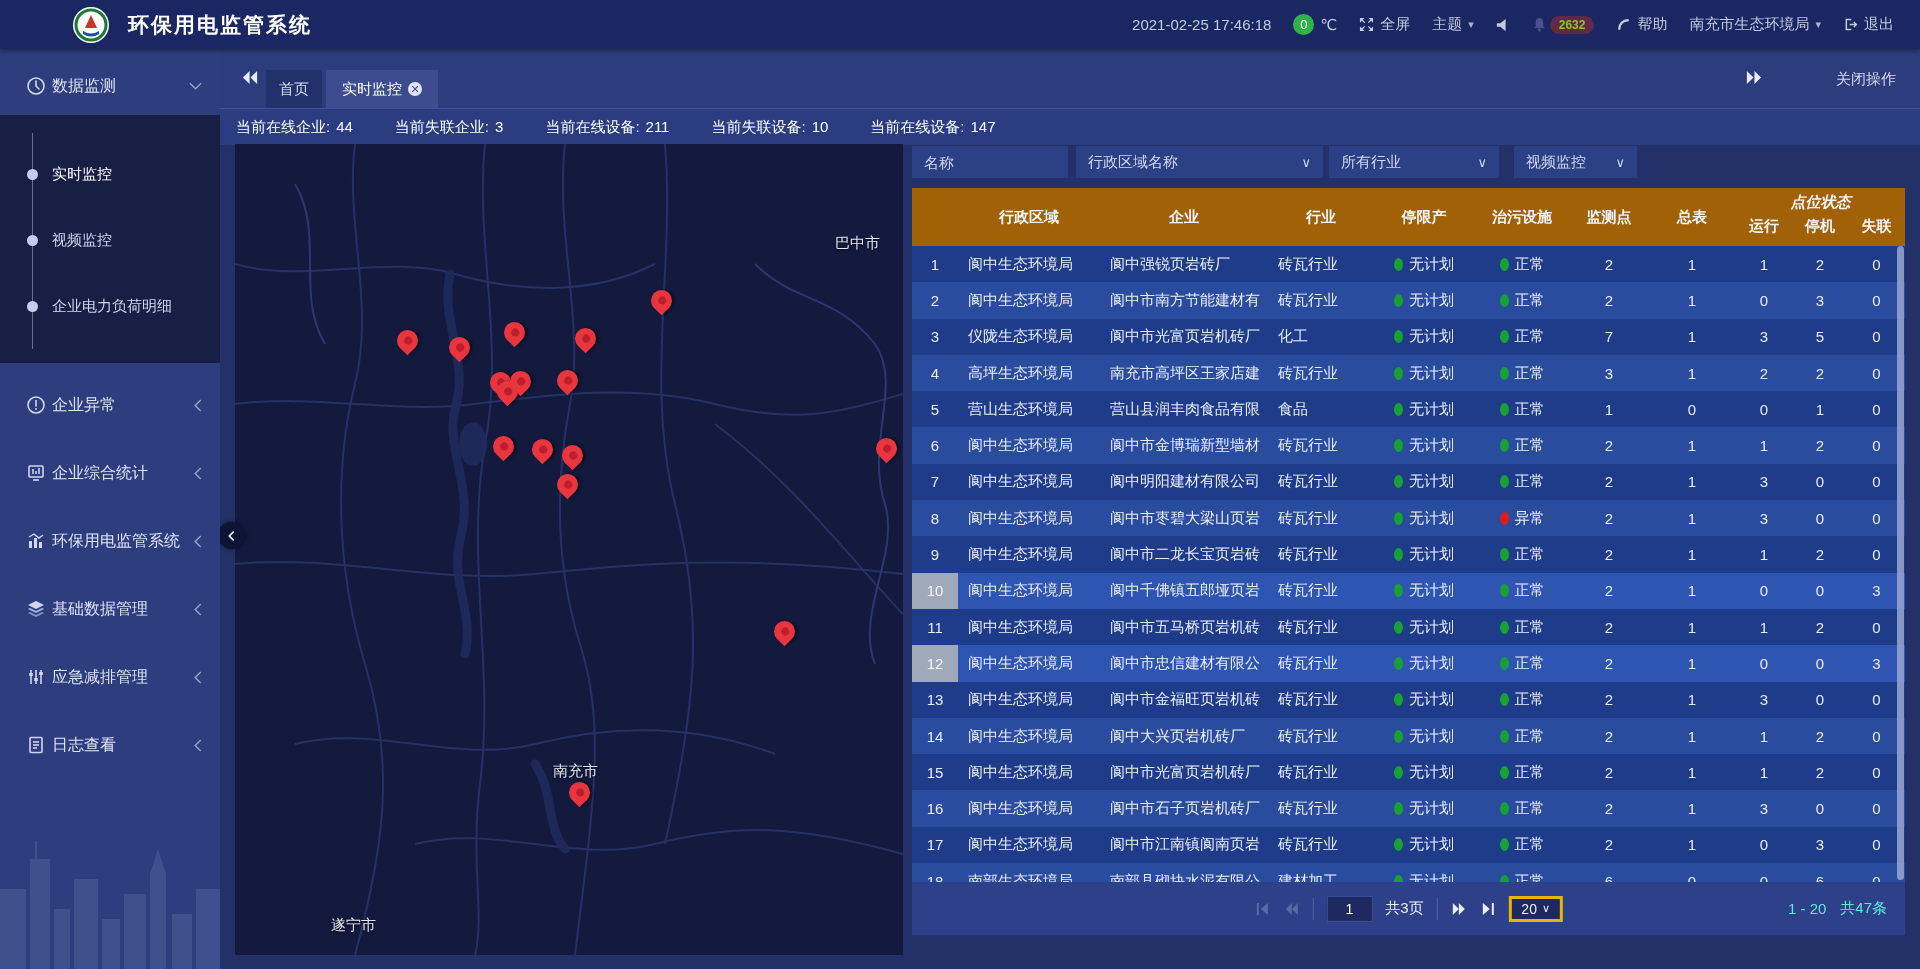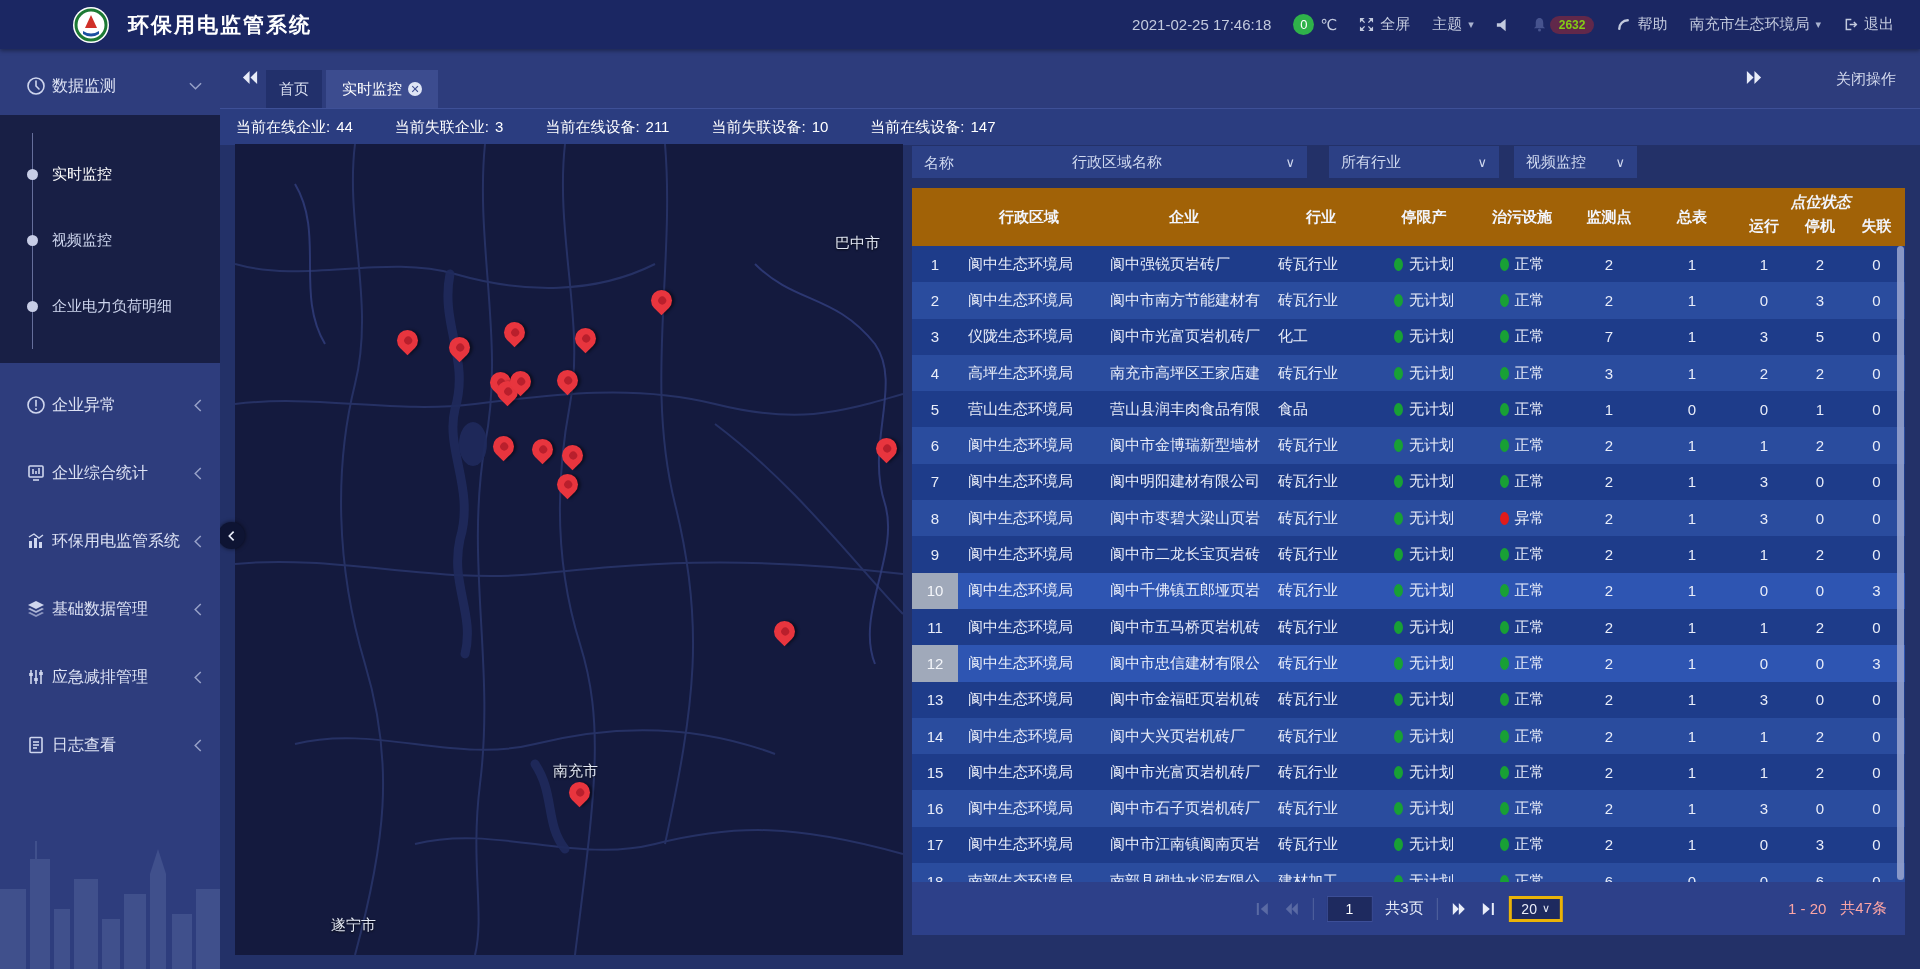--- a/index.html
+++ b/index.html
@@ -84,21 +84,21 @@
   
   .panel { position:absolute; left:912px; top:144px; width:993px; height:791px; }
   .filters { position:absolute; left:0; top:2px; width:100%; height:32px; }
   .fbox { position:absolute; top:0; height:32px; background:#2c4085; color:#cfd8ef;
     font-size:15px; display:flex; align-items:center; padding:0 12px; }
   .fbox .fcaret { margin-left:auto; color:#cfd8ef; font-size:13px; }
   .f-name { left:0; width:156px; }
   .f-name input { background:transparent; border:none; outline:none; color:#cfd8ef;
     font-size:15px; width:100%; font-family:inherit; }
   .f-name input::placeholder { color:#cfd8ef; opacity:1; }
-  .f-region { left:148px; width:247px; cursor:pointer; }
+  .f-region { left:164px; width:247px; cursor:pointer; }
   .f-industry { left:417px; width:170px; cursor:pointer; }
   .f-status { left:602px; width:123px; cursor:pointer; }
 
   .thead { position:absolute; left:0; top:44px; width:100%; height:58px; background:#a16207;
     display:grid; grid-template-columns:46px 142px 168px 106px 100px 96px 78px 88px 56px 56px 57px;
     grid-template-rows:29px 29px; color:#f2f5fd; font-size:15px; font-weight:bold; }
   .thead .h { grid-row:1/3; display:flex; align-items:center; justify-content:center; }
   .thead .hg { grid-row:1; display:flex; align-items:center; justify-content:center;
     font-style:italic; }
   .thead .hs { grid-row:2; display:flex; align-items:flex-start; justify-content:center; }
@@ -128,21 +128,21 @@
     display:flex; align-items:center; gap:13px; color:#e9edf9; font-size:15px; }
   .pico { display:flex; cursor:pointer; }
   .pico.disabled { cursor:default; }
   .psep { width:1px; height:22px; background:#52639f; }
   .page-input { width:46px; height:26px; background:#1e2a5f; border:1px solid #3c4e97;
     color:#fff; text-align:center; font-size:14px; font-family:inherit; }
   .size-select { width:54px; height:26px; background:#1e2a5f; border:3px solid #eab308;
     color:#e9edf9; font-size:14px; display:flex; align-items:center; justify-content:center;
     gap:5px; cursor:pointer; }
   .pager-right { position:absolute; right:18px; top:0; height:53px; display:flex;
-    align-items:center; color:#fca5a5; font-size:15px; gap:14px; }
+    align-items:center; color:#5eead4; font-size:15px; gap:14px; }
 </style>
 </head>
 <body>
 
 <div class="app">
 
   <header class="top-header">
     <span class="logo-wrap">
       <svg width="38" height="38" viewBox="0 0 38 38">
         <circle cx="19" cy="19" r="18" fill="#ffffff"></circle>

